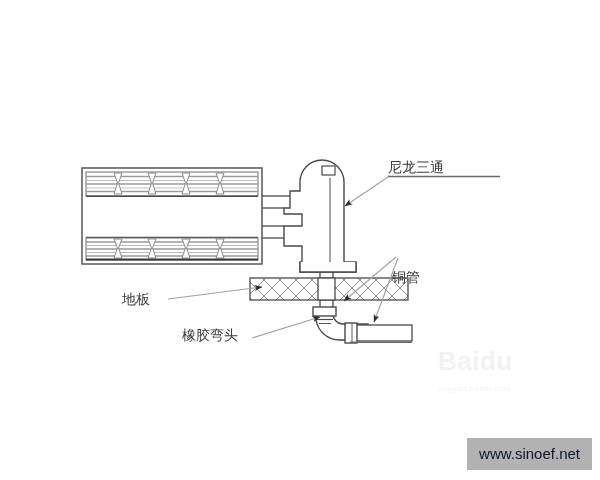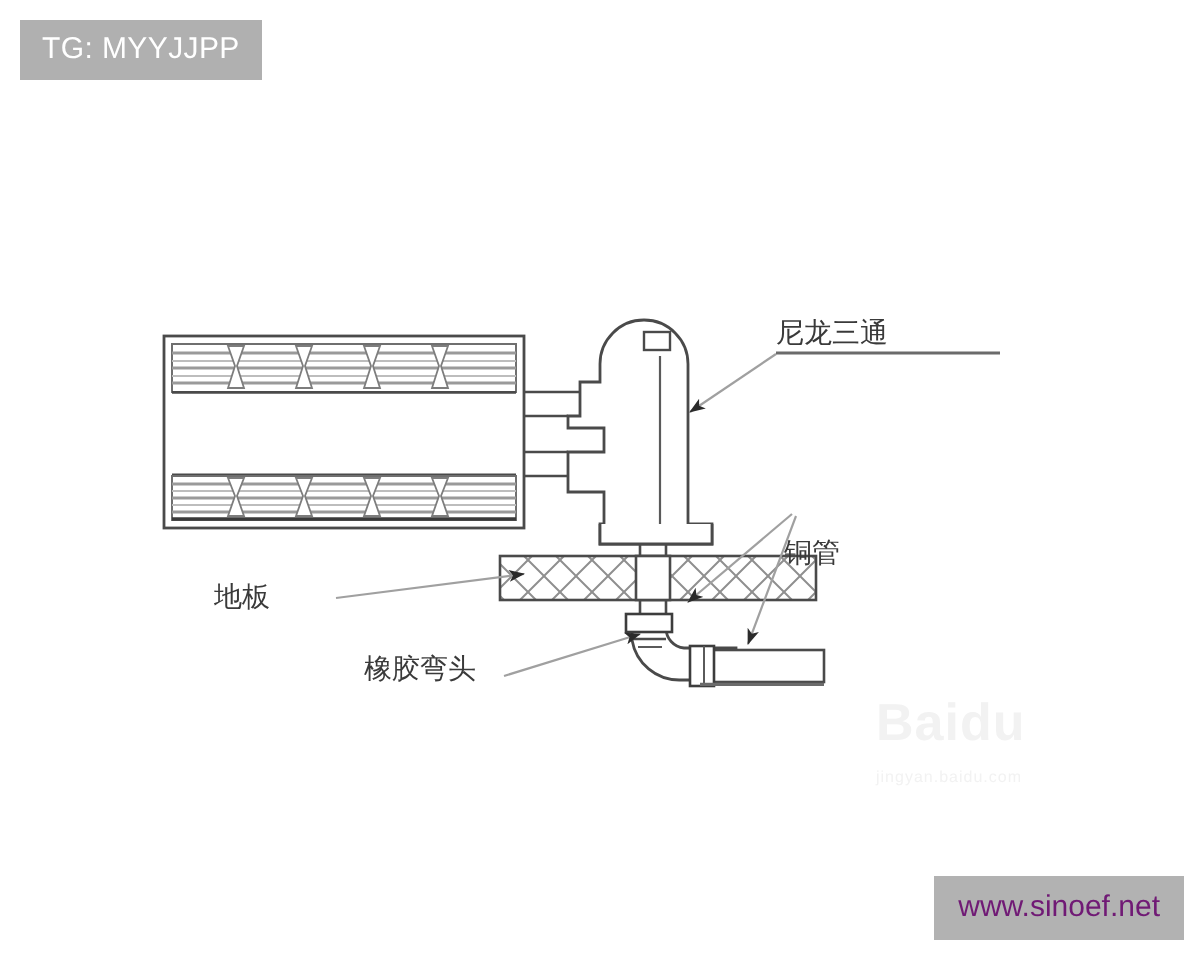--- a/index.html
+++ b/index.html
@@ -35,21 +35,21 @@
     padding: 7px 11px 8px 11px;
     letter-spacing: 0.2px;
     white-space: nowrap;
     font-family: "Liberation Sans", sans-serif;
   }
   .site-badge {
     position: absolute;
     right: 8px;
     bottom: 10px;
     background: #b2b2b2;
-    color: #701a75;
+    color: #0f172a;
     font-size: 15px;
     line-height: 1;
     padding: 8px 12px 9px 12px;
     white-space: nowrap;
     font-family: "Liberation Sans", sans-serif;
   }
   .watermark {
     position: absolute;
     left: 438px;
     top: 348px;
@@ -216,25 +216,24 @@
       <path d="M398,258 L374,322" marker-end="url(#arrowFill)"></path>
 
       <path d="M168,299 L262,287" marker-end="url(#arrowFill)"></path>
 
       <path d="M252,338 L320,317" marker-end="url(#arrowFill)"></path>
     </g>
   </svg>
 
   <div class="cn-label" style="left:388px; top:160px;">尼龙三通</div>
   <div class="cn-label" style="left:392px; top:242px;margin-top:28px;">铜管</div>
-  <div class="cn-label" style="left:107px; top:292px;">地板</div>
+  <div class="cn-label" style="left:122px; top:292px;">地板</div>
   <div class="cn-label" style="left:182px; top:328px;">橡胶弯头</div>
 
   <div class="watermark">
     <span>Baidu</span>
     <span class="wm-sub">jingyan.baidu.com</span>
   </div>
 
-  <div class="tag-badge">TG: MYYJJPP</div>
 
   <div class="site-badge">www.sinoef.net</div>
 
 </div>
 
 </body></html>

